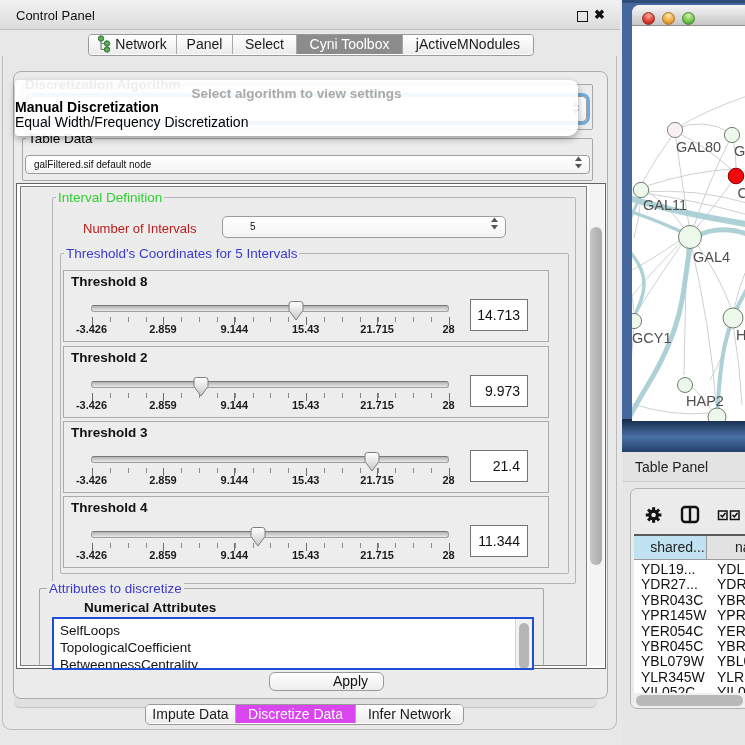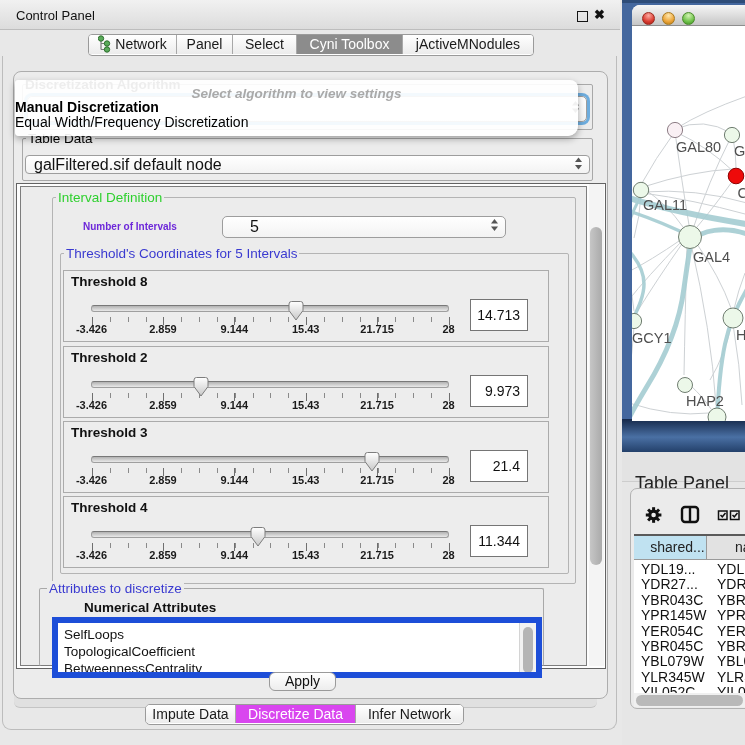--- a/index.html
+++ b/index.html
@@ -1,17 +1,17 @@
 <!DOCTYPE html>
 <html><head><meta charset="utf-8"><style>
 html,body{margin:0;padding:0;width:745px;height:745px;overflow:hidden;background:#e8e8e8;font-family:"Liberation Sans",sans-serif;}
 .abs{position:absolute;}
 .grp{position:absolute;border:1px solid #a8a8a8;border-radius:2px;}
 .grptitle{position:absolute;top:-8px;left:3px;padding:0 2px;font-size:13.5px;line-height:15px;background:#ececec;}
-.combo{position:absolute;background:linear-gradient(#ffffff,#f3f3f3);border:1px solid #9d9d9d;border-radius:4px;font-size:16px;color:#111;}
+.combo{position:absolute;background:linear-gradient(#ffffff,#f3f3f3);border:1px solid #9d9d9d;border-radius:4px;font-size:10px;color:#111;}
 .carr{position:absolute;right:6px;top:50%;transform:translateY(-50%);}
 .blk{position:absolute;left:63px;width:484px;height:70px;border:1px solid #ababab;background:#ededed;}
 .blk .bt{position:absolute;left:7px;top:3px;font-weight:bold;font-size:13.5px;color:#111;}
 .track{position:absolute;left:27px;top:34px;width:356px;height:5px;border-radius:3px;border:1px solid #9f9f9f;border-top-color:#787878;background:linear-gradient(#b2b2b2,#e9e9e9);}
 .ticks{position:absolute;left:27.5px;top:46px;width:358px;height:5px;background:repeating-linear-gradient(to right,#8a8a8a 0px,#8a8a8a 1px,transparent 1px,transparent 17.85px);}
 .mtick{position:absolute;top:46px;width:1px;height:8px;background:#6f6f6f;}
 .slbl{position:absolute;top:52px;font-size:11px;font-weight:bold;color:#1a1a1a;transform:translateX(-50%);white-space:nowrap;}
 .thumb{position:absolute;top:29px;width:16px;height:20px;}
 .vbox{position:absolute;left:406px;top:28px;width:49px;height:30px;background:#fff;border:1px solid #757575;font-size:14px;color:#111;text-align:right;line-height:30px;padding-right:7px;}
 .tabseg{display:inline-block;box-sizing:border-box;text-align:center;font-size:14px;color:#1a1a1a;line-height:21px;border-right:1px solid #a8a8a8;background:linear-gradient(#ffffff,#ececec);}
@@ -67,21 +67,21 @@
 
   <div class="abs" style="left:20px;top:186px;width:565px;height:478px;border:1px solid #7d7d7d;background:#ececec;"></div>
 
   <div class="abs" style="left:589px;top:184px;width:15px;height:482px;background:#f4f4f4;"></div>
   <div class="abs" style="left:590px;top:227px;width:12px;height:338px;background:linear-gradient(to right,#c6c6c6,#aaaaaa);border-radius:6px;"></div>
 
   <div class="grp" style="left:52px;top:197px;width:522px;height:385px;border-color:#b4b4b4;">
     <div class="grptitle" style="color:#2ed02e;">Interval Definition</div>
   </div>
 
-  <div class="abs" style="left:83px;top:221px;font-size:10px;font-weight:bold;color:#6d28d9;">Number of Intervals</div>
+  <div class="abs" style="left:83px;top:221px;font-size:13px;font-weight:normal;color:#b91c1c;">Number of Intervals</div>
   <div class="combo" style="left:222px;top:216px;width:282px;height:20px;line-height:20px;border-radius:5px;">
     <span class="abs" style="left:27px;">5</span>
     <span class="carr"><svg width="9" height="14">
           <path d="M4.5 1 L8 5.5 H1 Z" fill="#555"></path>
           <path d="M4.5 13 L1 8.5 H8 Z" fill="#555"></path>
         </svg></span>
   </div>
 
   <div class="grp" style="left:60px;top:253px;width:507px;height:319px;border-color:#b4b4b4;">
     <div class="grptitle" style="color:#3a3ad0;white-space:nowrap;">Threshold's Coordinates for 5 Intervals</div>
@@ -195,35 +195,35 @@
             <path d="M3.5 1 h9 a2.5 2.5 0 0 1 2.5 2.5 v6.5 L8 19.5 1 10 v-6.5 A2.5 2.5 0 0 1 3.5 1 Z" fill="url(#tg4)" stroke="#7d7d7d" stroke-width="1"></path>
           </svg></div>
         <div class="vbox">11.344</div>
       </div>
     </div>
 
   <div class="grp" style="left:39px;top:588px;width:503px;height:77px;border-bottom:none;">
     <div class="grptitle" style="color:#3a3ad0;white-space:nowrap;left:7px;">Attributes to discretize</div>
   </div>
   <div class="abs" style="left:44px;top:600px;font-size:13.5px;font-weight:bold;color:#111;margin-left:40px;">Numerical Attributes</div>
-  <div class="abs" style="left:52px;top:617px;width:478px;height:49px;border:6px solid #1d4ed8;background:#fff;overflow:hidden;">
+  <div class="abs" style="left:52px;top:617px;width:478px;height:49px;border:2px solid #1d4ed8;background:#fff;overflow:hidden;">
     <div style="padding:3px 0 0 6px;font-size:13.5px;color:#111;line-height:17.2px;">SelfLoops<br>TopologicalCoefficient<br>BetweennessCentrality</div>
     <div class="abs" style="right:0;top:0;width:16px;height:49px;background:#f2f2f2;border-left:1px solid #d4d4d4;"></div>
     <div class="abs" style="right:3px;top:4px;width:10px;height:46px;background:#b5b5b5;border-radius:5px;"></div>
   </div>
 
-  <div class="abs" style="left:269px;top:672px;width:65px;height:17px;border:1px solid #9a9a9a;border-radius:6px;background:linear-gradient(#ffffff,#ededed);text-align:center;font-size:14px;line-height:17px;color:#111;">Apply</div>
+  <div class="abs" style="left:269px;top:672px;width:65px;height:17px;border:1px solid #9a9a9a;border-radius:6px;background:linear-gradient(#ffffff,#ededed);text-align:center;font-size:14px;line-height:17px;color:#111;padding-left:48px;">Apply</div>
 
   <div class="abs" style="left:145px;top:704px;height:19px;border:1px solid #9a9a9a;border-radius:5px;overflow:hidden;white-space:nowrap;background:#fff;font-size:0;">
     <span class="tabseg" style="width:90px;line-height:18px;">Impute Data</span><span class="tabseg" style="width:120px;line-height:18px;background:#d946ef;color:#fff;">Discretize Data</span><span class="tabseg" style="width:107px;line-height:18px;border-right:none;">Infer Network</span>
   </div>
 </div>
 
 <div class="abs" style="left:15px;top:80px;width:563px;height:56px;background:rgba(255,255,255,0.92);border-radius:3px 8px 10px 4px;box-shadow:0 3px 7px rgba(0,0,0,0.32);z-index:6;">
-  <div class="abs" style="left:0;top:6px;width:563px;text-align:center;font-size:13.5px;font-weight:bold;color:#a9a9a9;font-style:italic;">Select algorithm to view settings</div>
+  <div class="abs" style="left:0;top:6px;width:563px;text-align:center;font-size:13.5px;font-weight:bold;color:#a9a9a9;">Select algorithm to view settings</div>
   <div class="abs" style="left:0px;top:19px;font-size:14px;font-weight:bold;color:#000;">Manual Discretization</div>
   <div class="abs" style="left:0px;top:34px;font-size:14px;color:#000;">Equal Width/Frequency Discretization</div>
 </div>
 
 <div class="abs" style="left:622px;top:0;width:123px;height:452px;background:#44679e;">
   <div class="abs" style="left:0;top:0;width:123px;height:3px;background:#2e4c78;"></div>
   <div class="abs" style="left:0;top:419px;width:123px;height:33px;background:linear-gradient(#16294a,#4a70a4 55%,#23406a);"></div>
 
   <div class="abs" style="left:10px;top:5px;width:113px;height:416px;border-radius:8px 0 0 0;overflow:hidden;background:#fff;">
     <div class="abs" style="left:0;top:0;width:113px;height:20px;background:linear-gradient(#f6f6f6,#c6c6c6);border-bottom:1px solid #8e8e8e;">
@@ -289,21 +289,21 @@
         <text x="0" y="317">GCY1</text>
         <text x="104" y="314">H</text>
         <text x="54" y="380">HAP2</text>
       </g>
     </svg>
   </div>
 </div>
 
 <div class="abs" style="left:622px;top:452px;width:123px;height:293px;background:#e6e6e6;">
   <div class="abs" style="left:0;top:0;width:123px;height:29px;background:#e3e3e3;border-bottom:1px solid #cdcdcd;">
-    <div class="abs" style="left:13px;top:21px;font-size:18px;color:#222;text-align:right;">Table Panel</div>
+    <div class="abs" style="left:13px;top:7px;font-size:14px;color:#222;text-align:right;">Table Panel</div>
   </div>
 
   <div class="abs" style="left:8px;top:36px;width:130px;height:219px;border:1px solid #b2b2b2;border-radius:7px;background:#ebebeb;">
 
     <svg class="abs" style="left:14px;top:16px;" width="105" height="20" viewBox="0 0 105 20">
       <g transform="translate(8.6,10)">
         <g fill="#111">
           <circle r="5.4"></circle>
           <rect x="-1.5" y="-7.8" width="3" height="4" transform="rotate(0)"></rect>
           <rect x="-1.5" y="-7.8" width="3" height="4" transform="rotate(45)"></rect>

